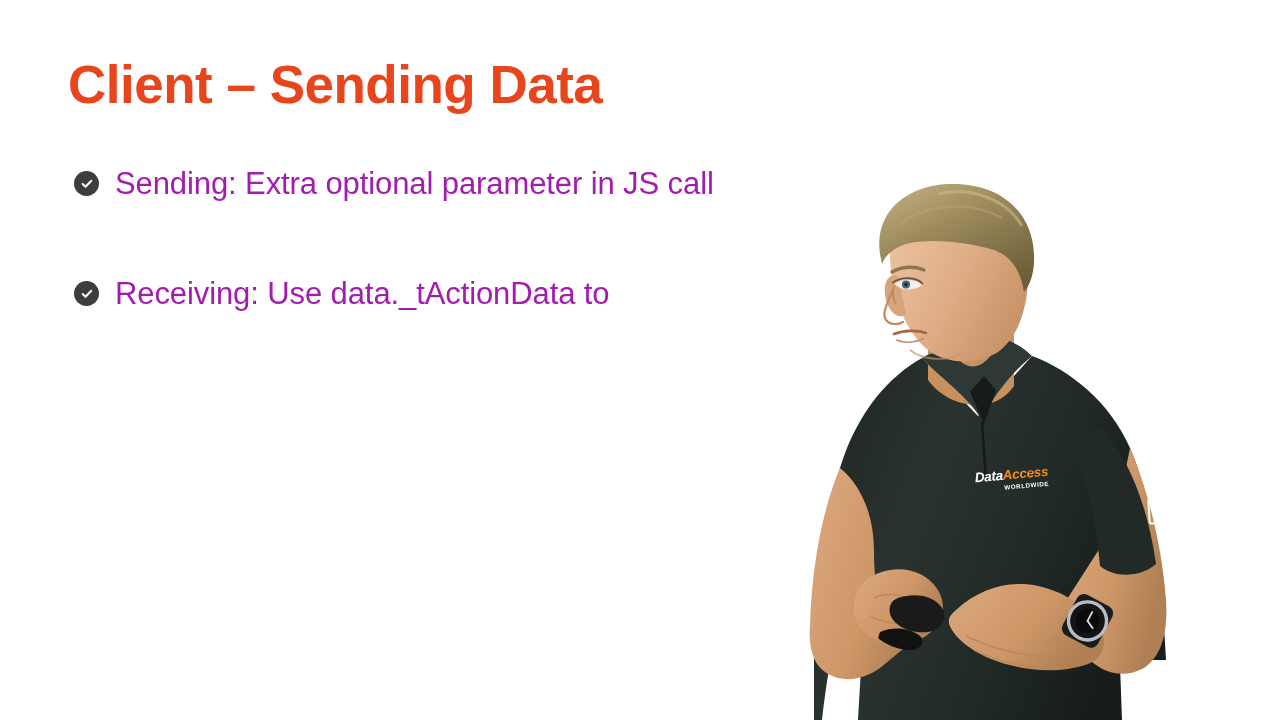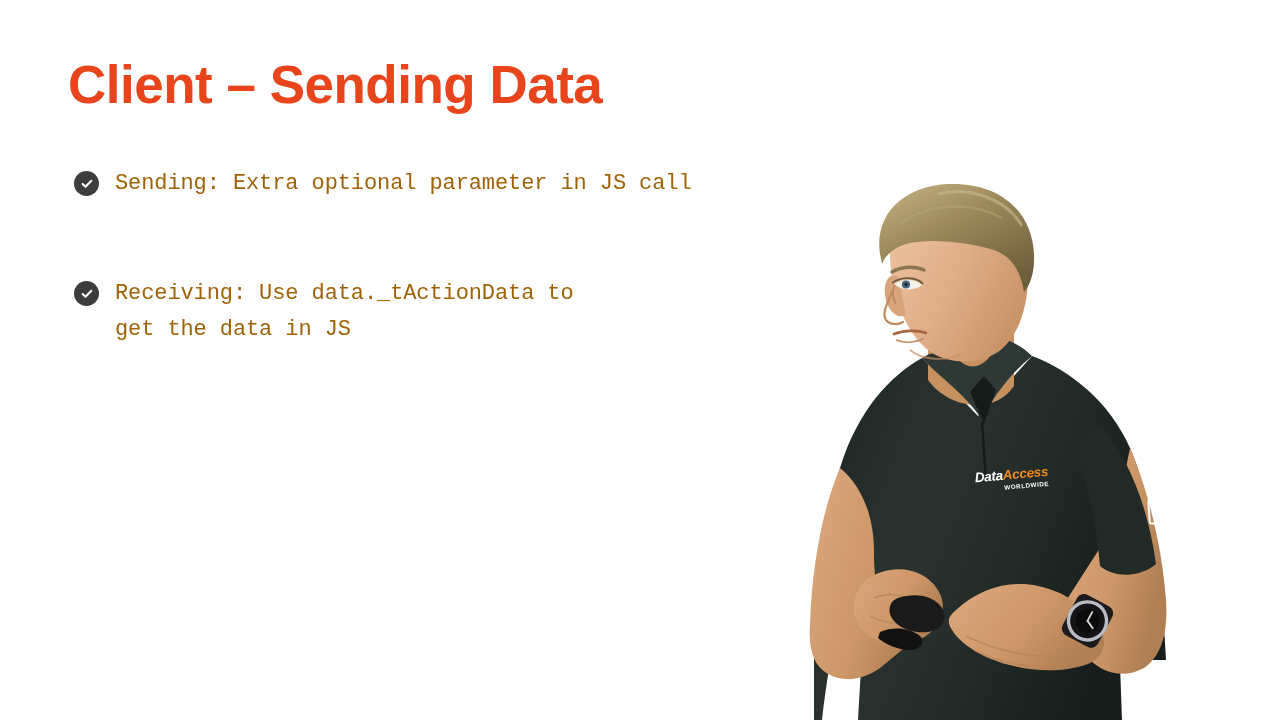--- a/index.html
+++ b/index.html
@@ -57,26 +57,25 @@
   }
   .check-badge svg {
     position: absolute;
     left: 50%;
     top: 50%;
     transform: translate(-50%, -50%);
     display: block;
   }
   .bullet-text {
     margin-left: 16px;
-    font-size: 22px;
+    font-size: 31px;
     line-height: 36px;
-    color: #a16207;
+    color: #a21caf;
     font-weight: normal;
     letter-spacing: -0.1px;
-    font-family: Liberation Mono, monospace;
   }
   .bullet-text .line {
     display: block;
     white-space: nowrap;
   }
 
   
   .presenter {
     position: absolute;
     left: 770px;
@@ -153,21 +152,20 @@
     </div>
 
     <div class="bullet-row second">
       <span class="check-badge">
         <svg width="13" height="13" viewBox="0 0 13 13" aria-hidden="true">
           <path d="M2.2 6.6 L5.0 9.3 L10.8 3.3" fill="none" stroke="#ffffff" stroke-width="2.1" stroke-linecap="round" stroke-linejoin="round"></path>
         </svg>
       </span>
       <span class="bullet-text">
         <span class="line">Receiving: Use data._tActionData to</span>
-        <span class="line">get the data in JS</span>
       </span>
     </div>
 
   </div>
 
   <div class="presenter">
     <svg width="440" height="540" viewBox="0 0 440 540" aria-hidden="true">
       <defs>
         <linearGradient id="shirtGrad" x1="0" y1="0" x2="1" y2="0.4">
           <stop offset="0%" stop-color="#1C2422"></stop>

